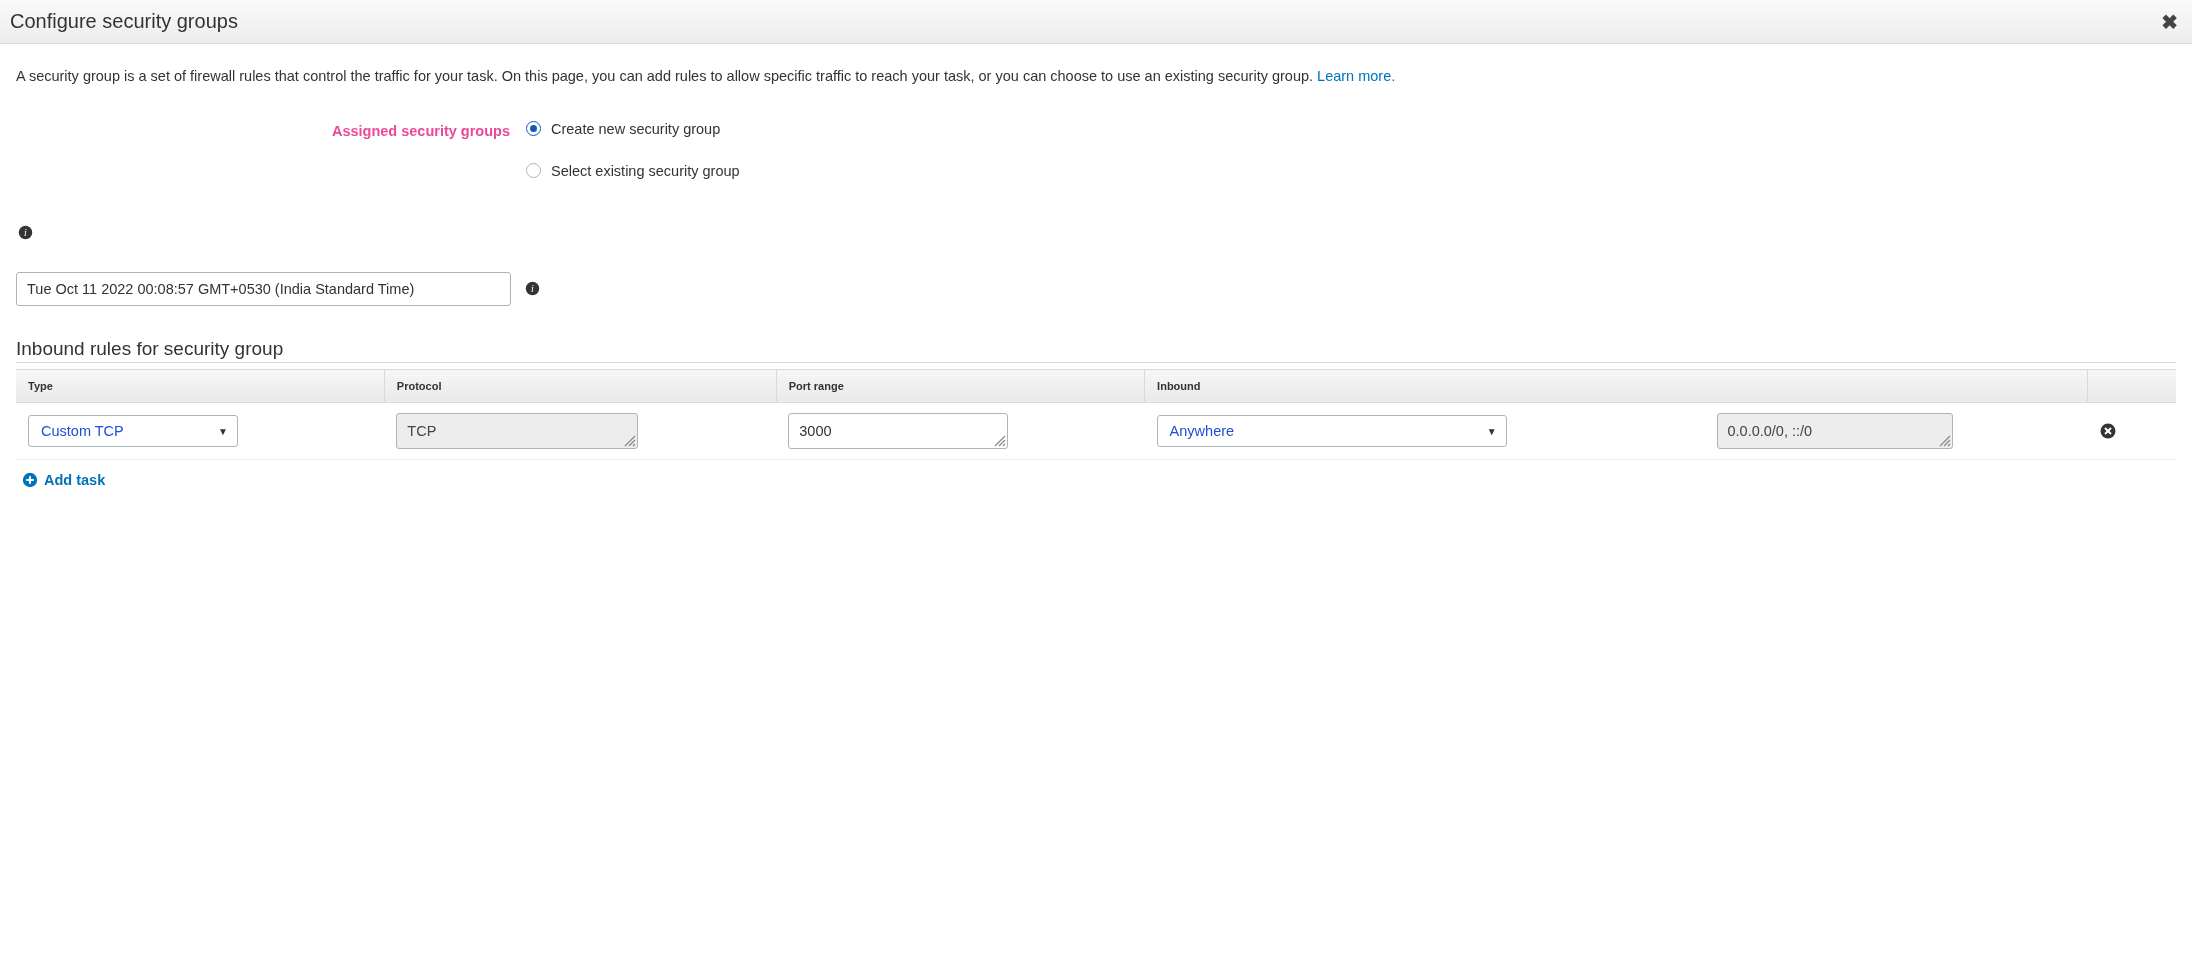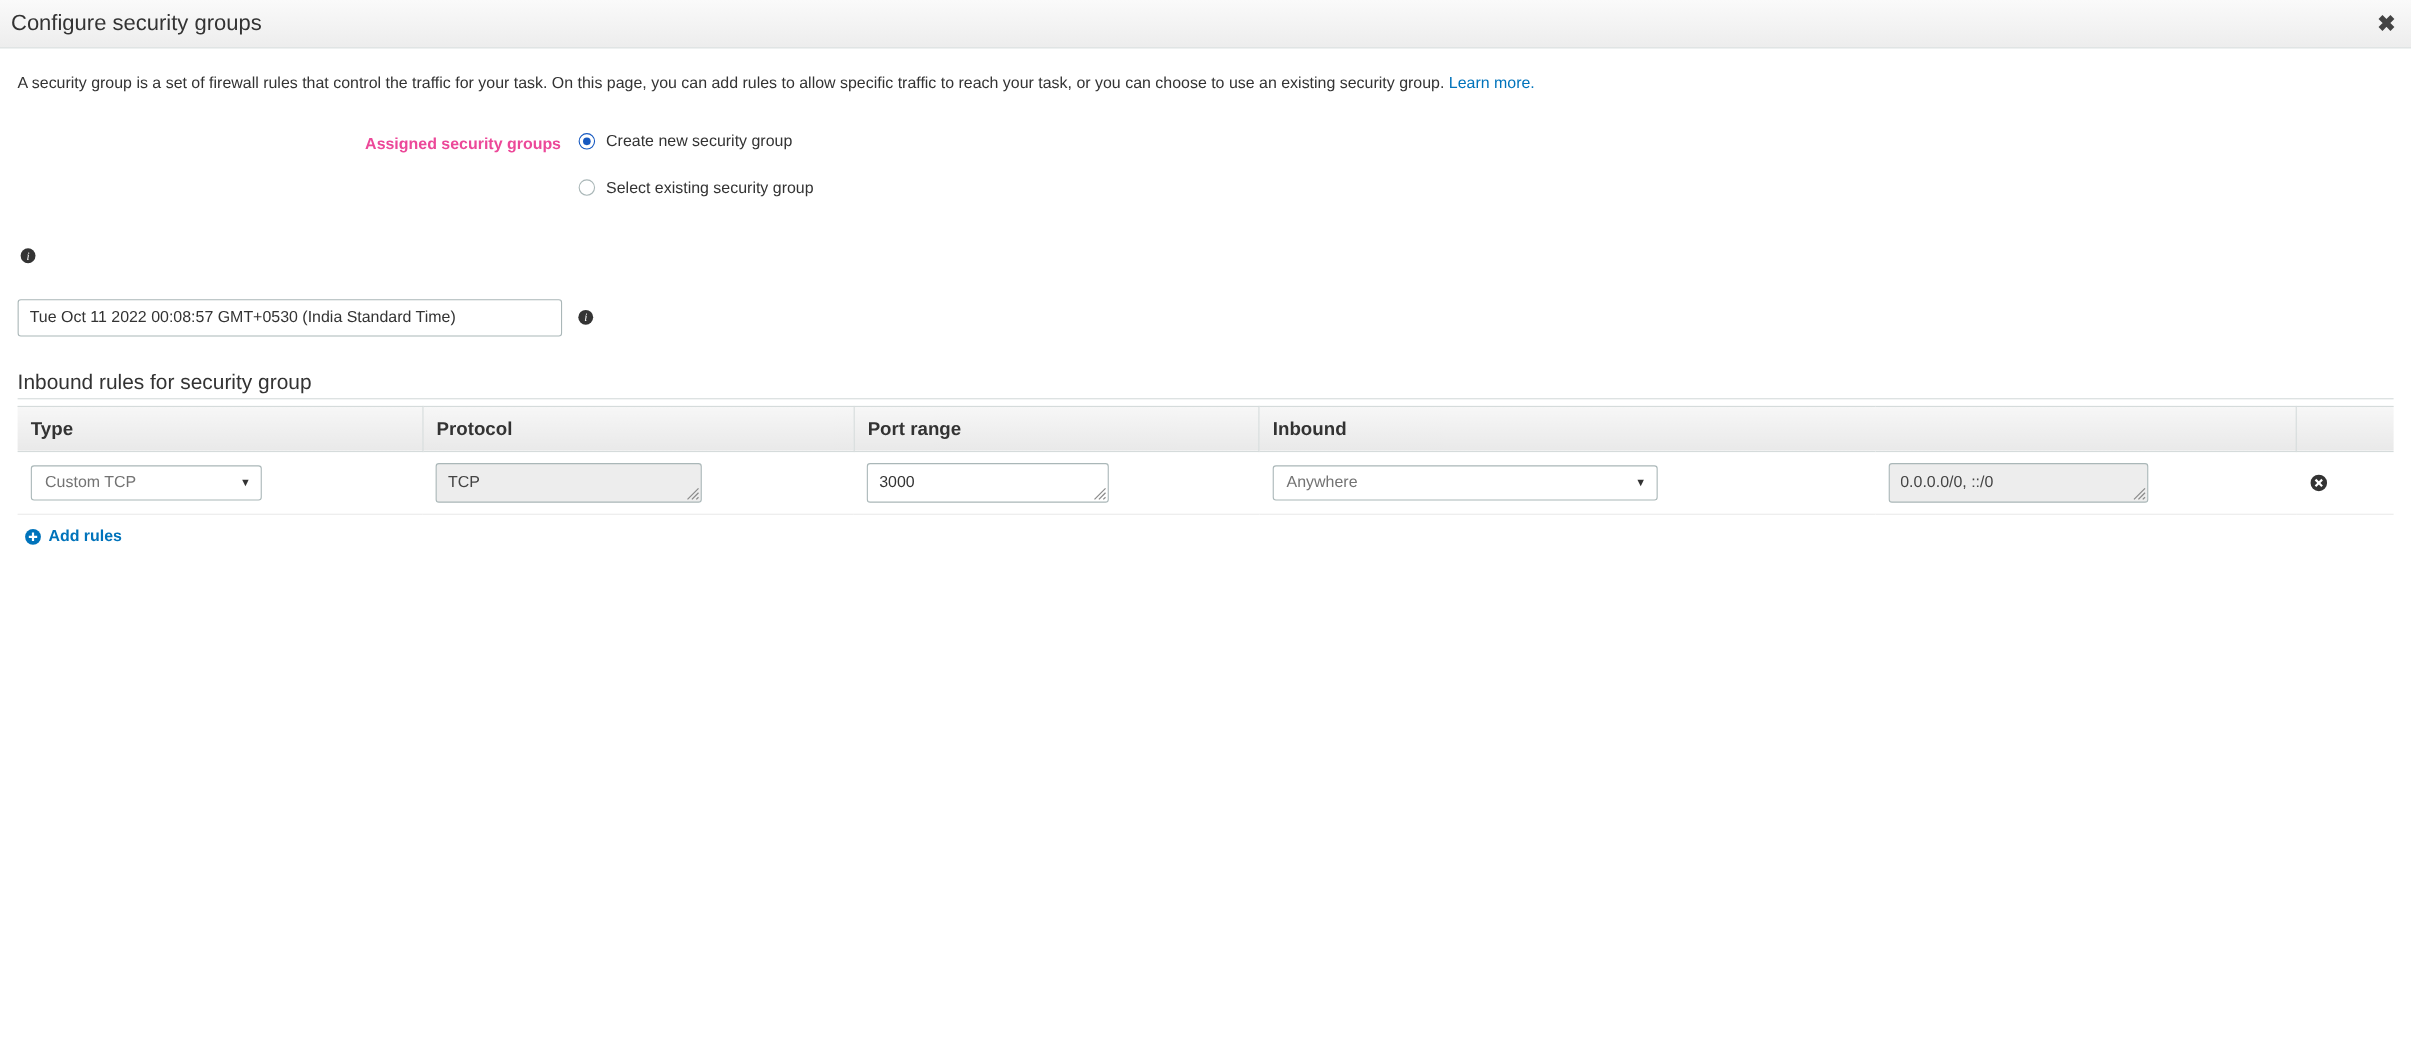--- a/index.html
+++ b/index.html
@@ -115,21 +115,21 @@
   }
 
   table.rules-table {
     width: 100%;
     border-collapse: collapse;
     margin-top: 6px;
   }
   .rules-table thead th {
     text-align: left;
     font-weight: 600;
-    font-size: 17px;
+    font-size: 11px;
     color: #333;
     padding: 10px 12px;
     background: linear-gradient(#f7f7f7,#e9e9e9);
     border-top: 1px solid #d5dbdb;
     border-bottom: 1px solid #d5dbdb;
     border-right: 1px solid #d5dbdb;
   }
   .rules-table thead th:last-child { border-right:none; width:60px;}
   .rules-table tbody td {
     padding: 10px 12px;
@@ -138,21 +138,21 @@
   }
 
   .select-wrap {
     position: relative;
     display:inline-block;
     width: 100%;
   }
   .select-field {
     width: 100%;
     font-size: 14.5px;
-    color: #737373;
+    color: #1d4ed8;
     padding: 7px 30px 7px 12px;
     border: 1px solid #aab7b8;
     border-radius: 3px;
     background: #fff;
     appearance: none;
   }
   .select-caret {
     position:absolute; right:10px; top:50%; transform: translateY(-50%);
     pointer-events:none;
     color:#333;
@@ -339,16 +339,16 @@
   </table>
 
   <div class="add-rule-row">
     <span class="plus">
       <svg width="16" height="16" viewBox="0 0 16 16">
           <circle cx="8" cy="8" r="7.2" fill="#0073bb"></circle>
           <line x1="8" y1="4.2" x2="8" y2="11.8" stroke="#fff" stroke-width="2"></line>
           <line x1="4.2" y1="8" x2="11.8" y2="8" stroke="#fff" stroke-width="2"></line>
         </svg>
     </span>
-    <span class="add-rule-text">Add rules</span>
+    <span class="add-rule-text">Add task</span>
   </div>
 
 </div>
 
 </body></html>

